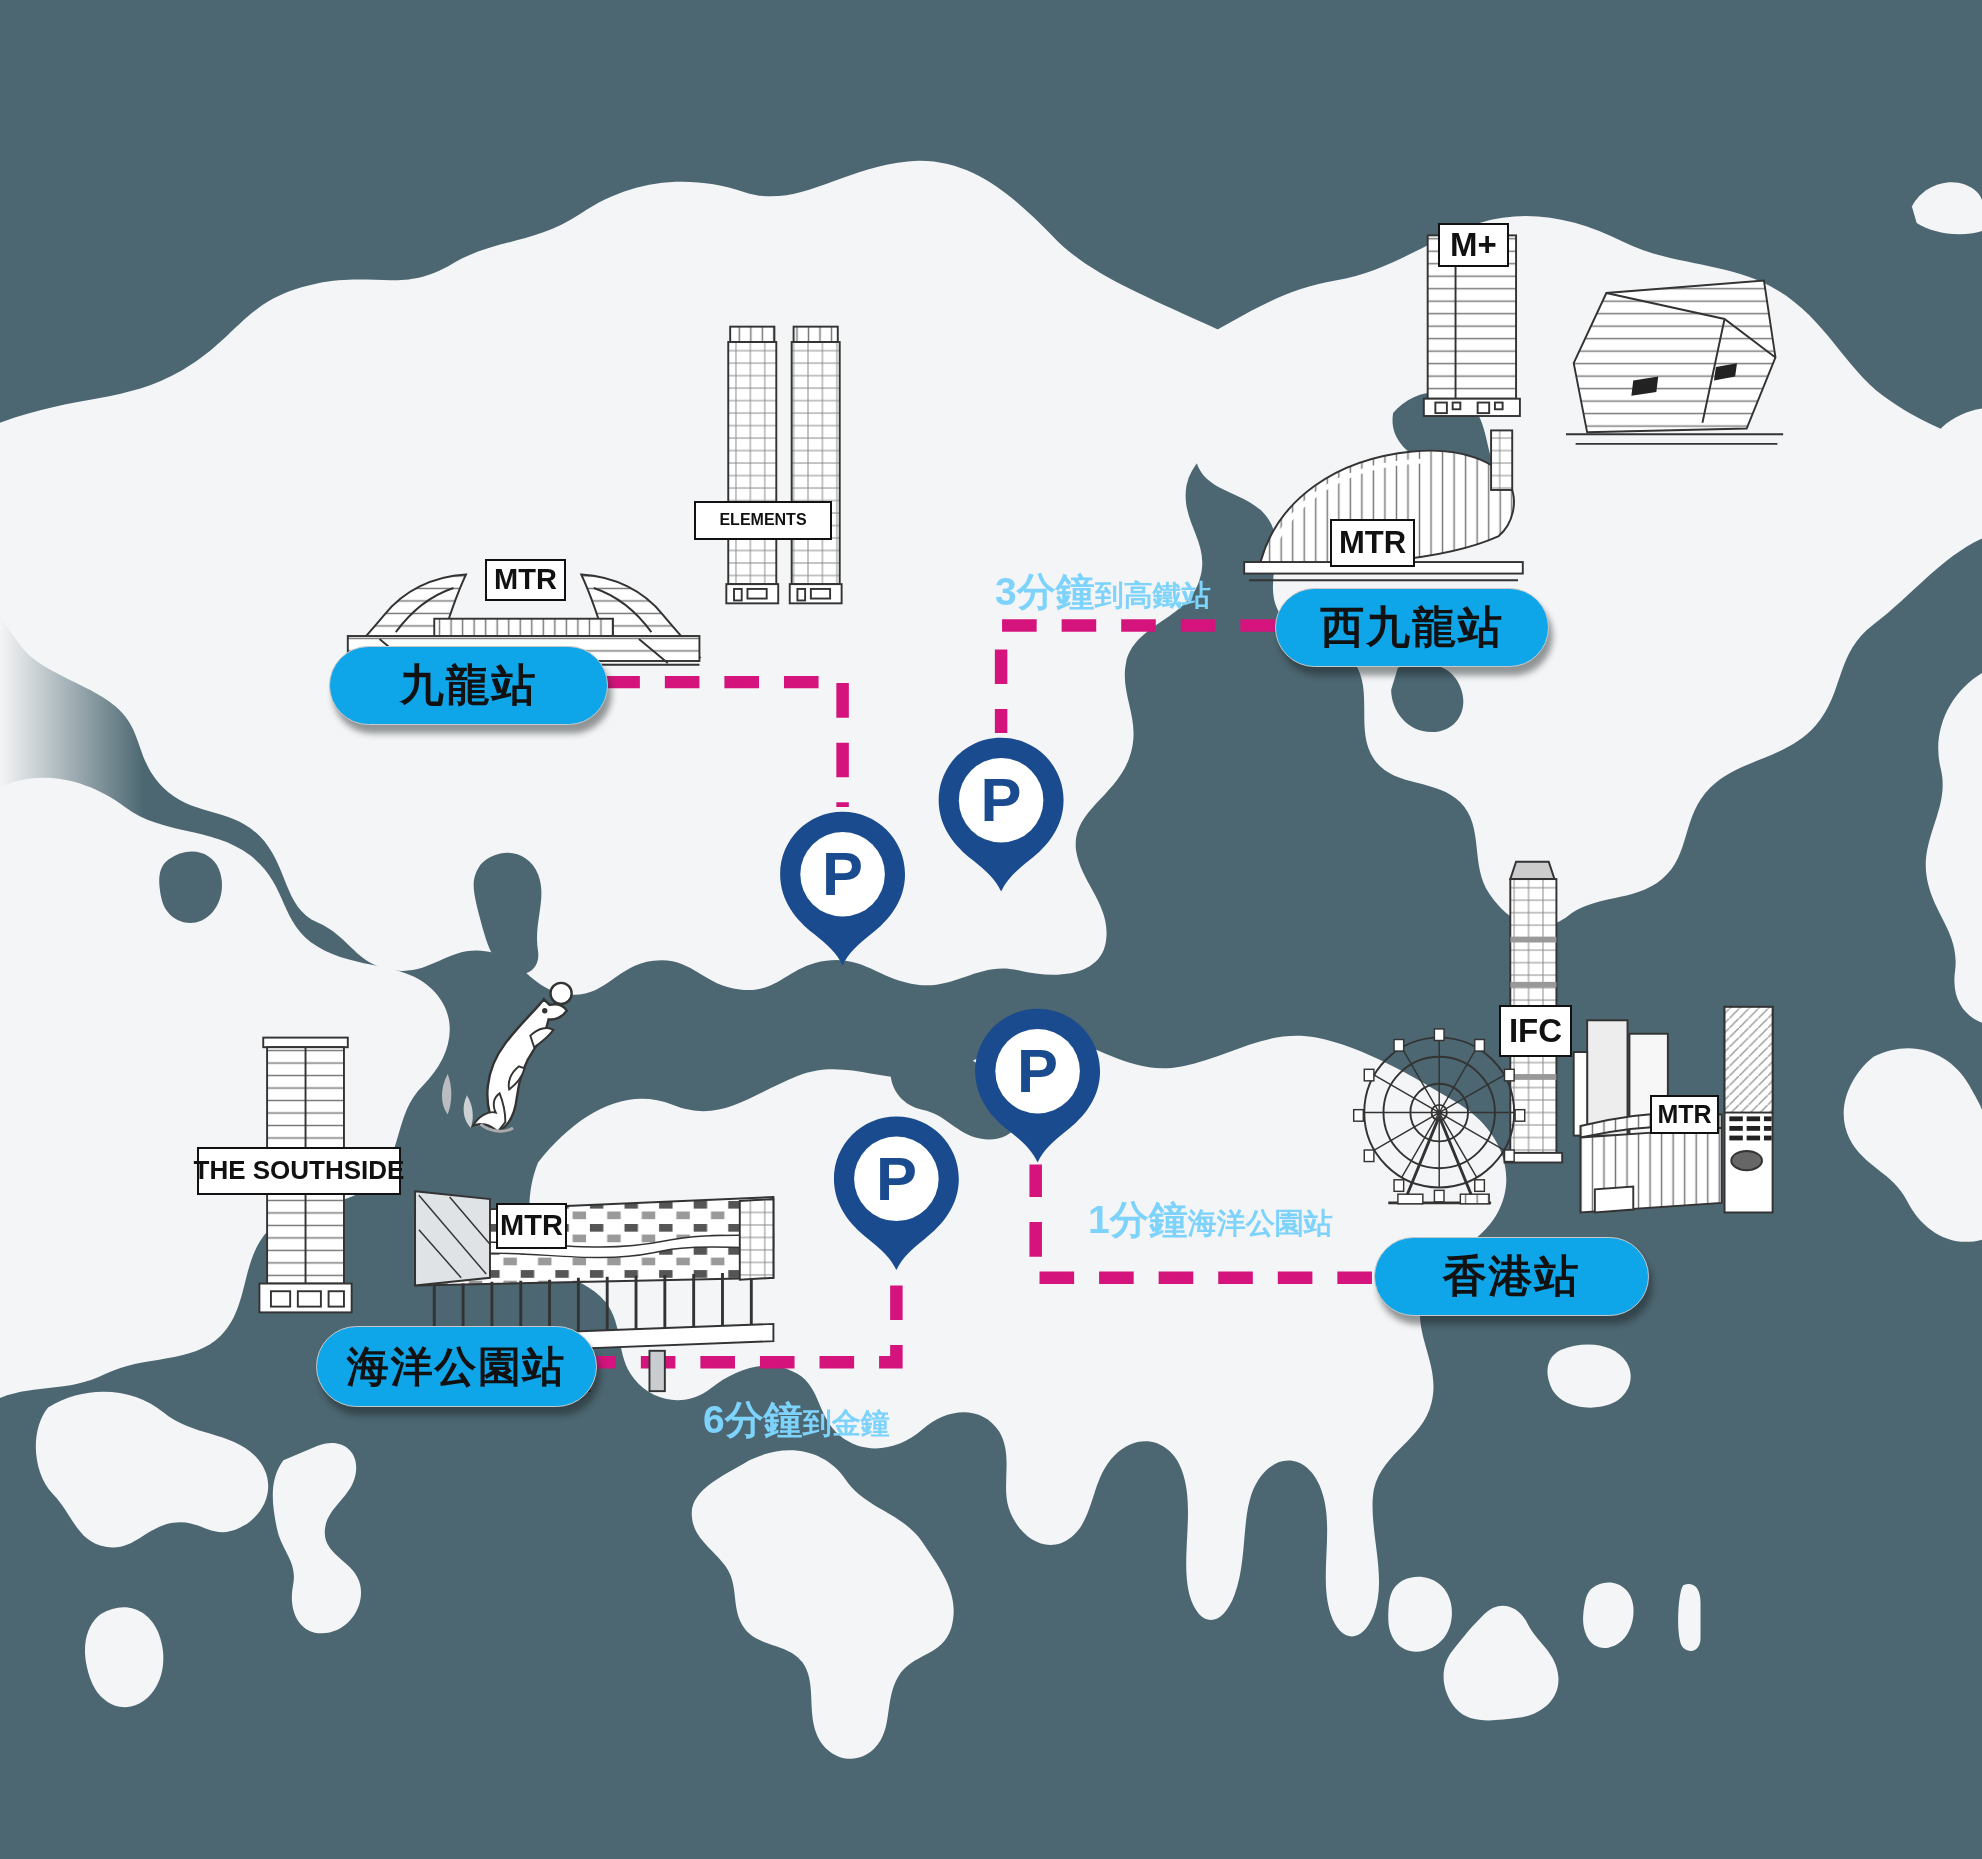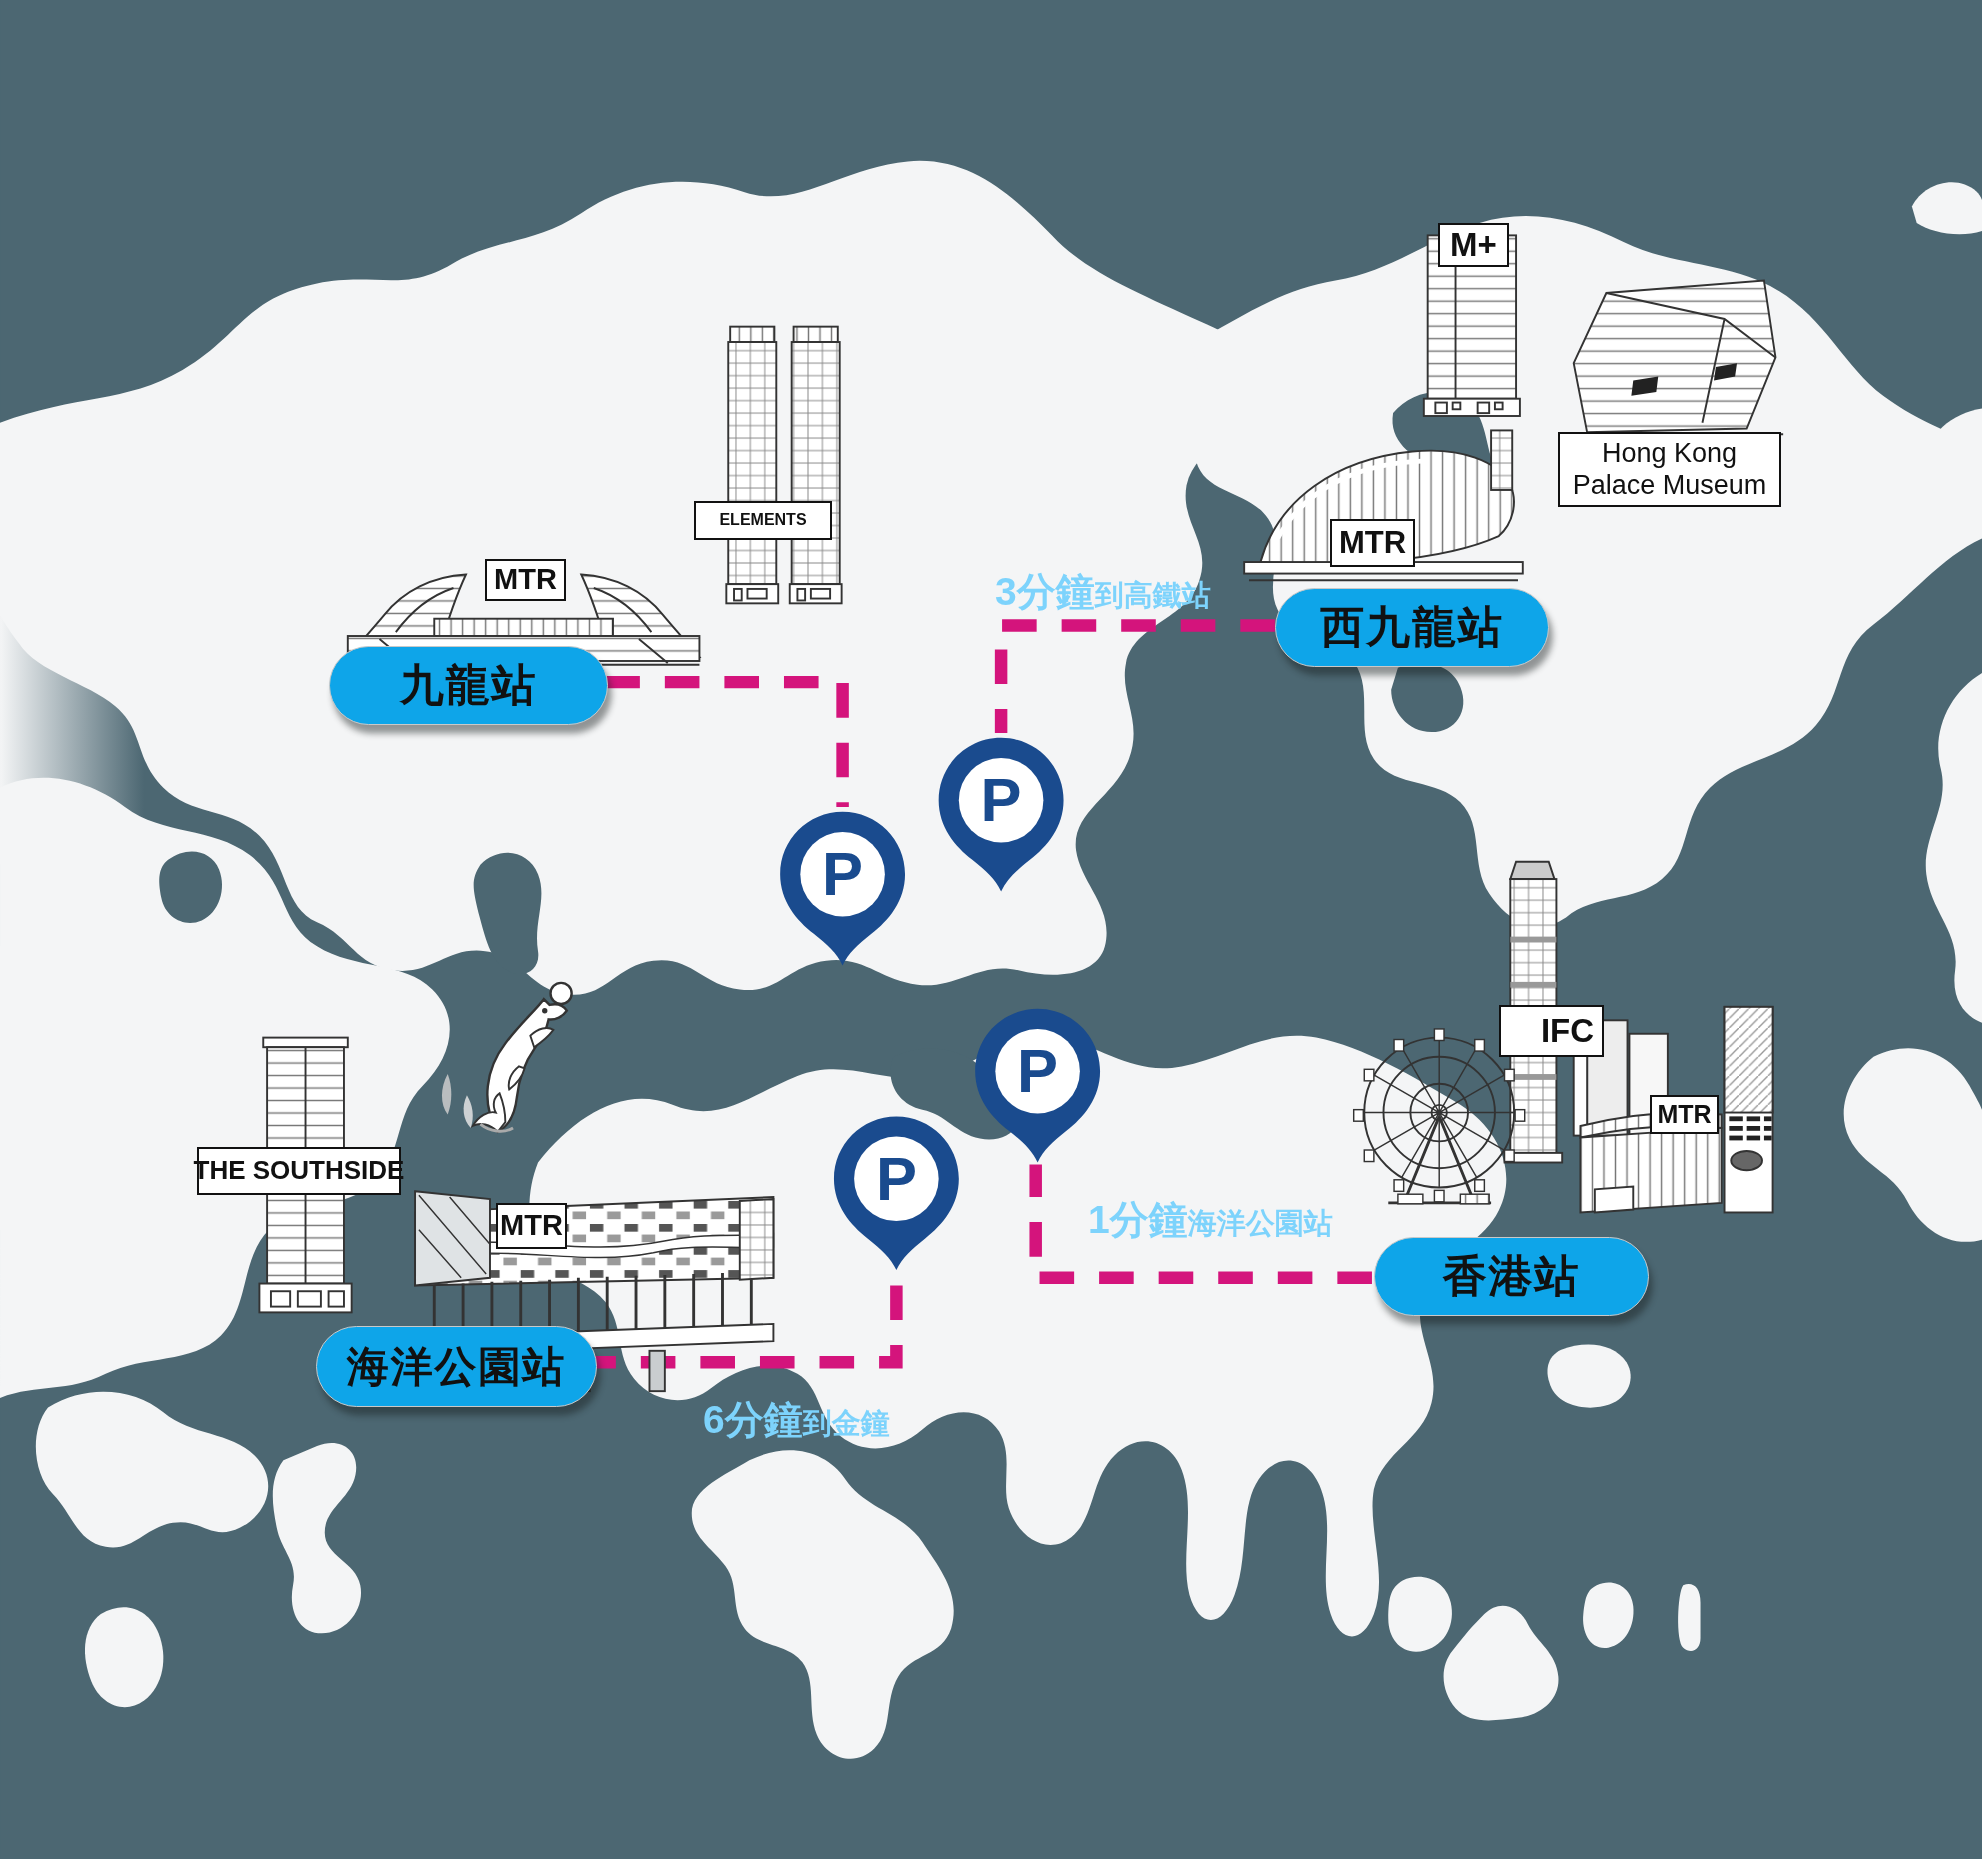--- a/index.html
+++ b/index.html
@@ -249,25 +249,21 @@
 
     <div class="pill" style="left:329px;top:646px;width:277px;height:77px;">九龍站</div>
     <div class="pill" style="left:1275px;top:588px;width:272px;height:77px;">西九龍站</div>
     <div class="pill" style="left:1374px;top:1237px;width:273px;height:77px;">香港站</div>
     <div class="pill" style="left:316px;top:1326px;width:279px;height:79px;font-size:42px;">海洋公園站</div>
 
     <div class="tag" style="left:485px;top:559px;width:77px;height:38px;font-size:29px;">MTR</div>
     <div class="tag" style="left:694px;top:501px;width:134px;height:35px;font-size:16px;">ELEMENTS</div>
     <div class="tag" style="left:1438px;top:223px;width:67px;height:40px;font-size:33px;font-weight:700;">M+</div>
     <div class="tag" style="left:1330px;top:519px;width:81px;height:44px;font-size:31px;">MTR</div>
-    <div class="tag" style="left:1558px;top:432px;width:219px;height:71px;font-size:27px;font-weight:500;flex-direction:column;">
-      <span>Hong Kong</span>
-      <span>Palace Museum</span>
-    </div>
-    <div class="tag" style="left:1499px;top:1005px;width:69px;height:48px;font-size:33px;padding-left:32px;">IFC</div>
+    <div class="tag" style="left:1499px;top:1005px;width:69px;height:48px;font-size:33px;">IFC</div>
     <div class="tag" style="left:1650px;top:1095px;width:65px;height:35px;font-size:25px;">MTR</div>
     <div class="tag" style="left:197px;top:1147px;width:200px;height:44px;font-size:26px;">THE SOUTHSIDE</div>
     <div class="tag" style="left:496px;top:1203px;width:67px;height:42px;font-size:29px;">MTR</div>
 
     <div class="route-note" style="left:995px;top:565px;">
       <span class="big">3分鐘</span><span class="small">到高鐵站</span>
     </div>
     <div class="route-note" style="left:1088px;top:1193px;">
       <span class="big">1分鐘</span><span class="small">海洋公園站</span>
     </div>

